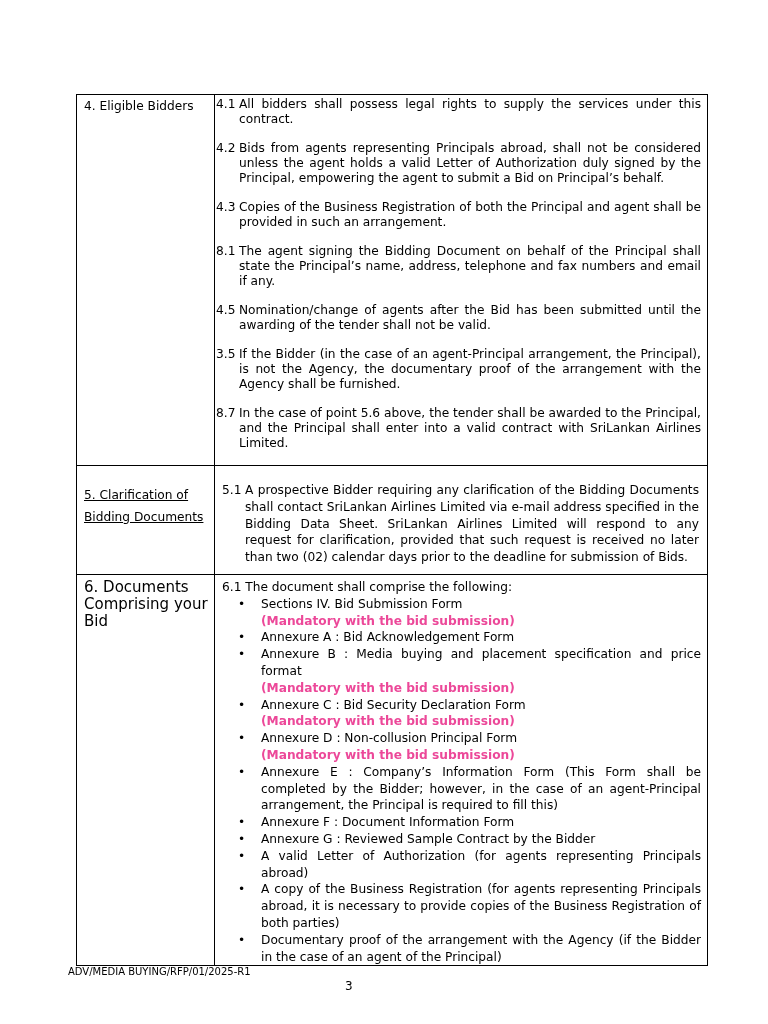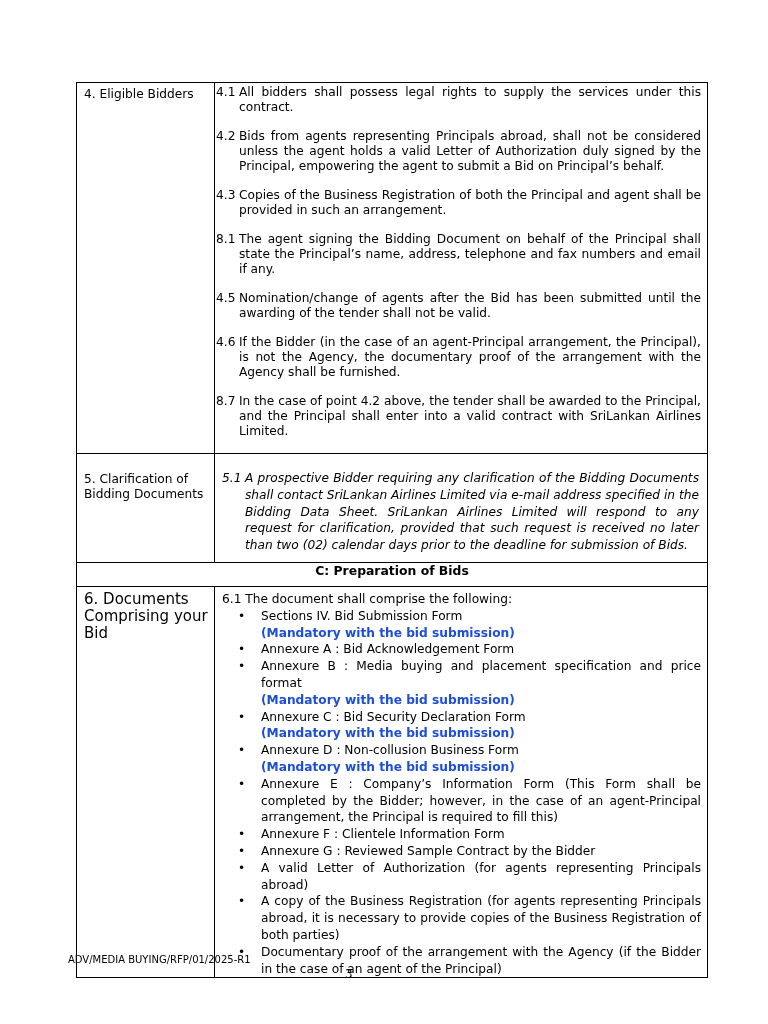--- a/index.html
+++ b/index.html
@@ -1,37 +1,37 @@
 <!DOCTYPE html>
 <html><head>
 <meta charset="utf-8">
 <style>
   html, body { margin: 0; padding: 0; background: #ffffff; }
   body { width: 768px; height: 1024px; position: relative; overflow: hidden;
          font-family: "DejaVu Sans", sans-serif; color: #000; }
-  .page { position: absolute; left: 0; top: 0; width: 768px; height: 724px; }
+  .page { position: absolute; left: 0; top: 12px; width: 768px; height: 724px; }
   table.clauses { position: absolute; left: 76px; top: 82px; width: 632px;
                   border-collapse: collapse; table-layout: fixed; }
   table.clauses td { border: 1.5px solid #000; vertical-align: top; padding: 0; }
   .col-left { width: 138px; }
   .left-cell { font-size: 12.2px; line-height: 16.5px; padding: 3px 0 0 7px !important; }
   .right-cell { font-size: 12.2px; line-height: 15px; padding: 2px 6px 0 1px !important; }
   .clause { display: flex; text-align: justify; margin-bottom: 14px; }
   .clause .num { flex: 0 0 23px; }
   .clause .txt { flex: 1; }
   .sec5-right { padding: 16px 8px 0 7px !important; line-height: 16.8px; }
-  .sec5-left { padding: 18px 0 0 7px !important; line-height: 15px; }
+  .sec5-left { padding: 18px 0 0 7px !important; line-height: 22px; text-decoration: underline; }
   .section-header { text-align: center; font-weight: bold; font-size: 12.4px;
                     height: 22px; line-height: 14px; padding: 1px 0 0 0 !important; }
   .sec6-right { padding: 4px 6px 0 7px !important; line-height: 16.8px; font-size: 12.2px; }
   .sec6-left { padding: 4px 0 0 7px !important; line-height: 16.8px; font-size: 15px; }
   ul.docs { list-style: none; margin: 0; padding: 0; }
   ul.docs li { position: relative; padding-left: 39px; text-align: justify; }
   ul.docs li .bullet { position: absolute; left: 16px; top: 0; }
-  .mandatory { color: #1d4ed8; font-weight: bold; display: block; }
+  .mandatory { color: #ec4899; font-weight: bold; display: block; }
   .footer-ref { position: absolute; left: 68px; top: 954px; font-size: 10px; }
   .page-num { position: absolute; left: 345px; top: 967px; font-size: 12px; }
 </style>
 </head>
 <body>
 
 <div class="page">
   <table class="clauses">
     <colgroup>
         <col class="col-left">
@@ -58,47 +58,42 @@
         </div>
         <div class="clause">
           <span class="num">8.1</span>
           <span class="txt">The agent signing the Bidding Document on behalf of the Principal shall state the Principal’s name, address, telephone and fax numbers and email if any.</span>
         </div>
         <div class="clause">
           <span class="num">4.5</span>
           <span class="txt">Nomination/change of agents after the Bid has been submitted until the awarding of the tender shall not be valid.</span>
         </div>
         <div class="clause">
-          <span class="num">4.6</span>
+          <span class="num">3.5</span>
           <span class="txt">If the Bidder (in the case of an agent-Principal arrangement, the Principal), is not the Agency, the documentary proof of the arrangement with the Agency shall be furnished.</span>
         </div>
         <div class="clause">
           <span class="num">8.7</span>
-          <span class="txt">In the case of point 4.2 above, the tender shall be awarded to the Principal, and the Principal shall enter into a valid contract with SriLankan Airlines Limited.</span>
+          <span class="txt">In the case of point 5.6 above, the tender shall be awarded to the Principal, and the Principal shall enter into a valid contract with SriLankan Airlines Limited.</span>
         </div>
       </td>
     </tr>
 
     <tr>
       <td class="left-cell sec5-left">
         <span>5. Clarification of Bidding Documents</span>
       </td>
       <td class="right-cell sec5-right" style="height:92px;">
-        <div class="clause" style="margin-bottom:0;font-style:italic;">
+        <div class="clause" style="margin-bottom:0;">
           <span class="num">5.1</span>
           <span class="txt">A prospective Bidder requiring any clarification of the Bidding Documents shall contact SriLankan Airlines Limited via e-mail address specified in the Bidding Data Sheet. SriLankan Airlines Limited will respond to any request for clarification, provided that such request is received no later than two (02) calendar days prior to the deadline for submission of Bids.</span>
         </div>
       </td>
     </tr>
 
-    <tr>
-      <td colspan="2" class="section-header">
-        <span>C: Preparation  of Bids</span>
-      </td>
-    </tr>
 
     <tr>
       <td class="sec6-left">
         <span>6. Documents Comprising your Bid</span>
       </td>
       <td class="sec6-right" style="height:362px;margin-top:42px;">
         <div>6.1 The document shall comprise the following:</div>
         <ul class="docs">
           <li>
             <span class="bullet">•</span>
@@ -114,30 +109,30 @@
             <span>Annexure B : Media buying and placement specification and price format</span>
             <span class="mandatory">(Mandatory with the bid submission)</span>
           </li>
           <li>
             <span class="bullet">•</span>
             <span>Annexure C : Bid Security Declaration Form</span>
             <span class="mandatory">(Mandatory with the bid submission)</span>
           </li>
           <li>
             <span class="bullet">•</span>
-            <span>Annexure D : Non-collusion Business Form</span>
+            <span>Annexure D : Non-collusion Principal Form</span>
             <span class="mandatory">(Mandatory with the bid submission)</span>
           </li>
           <li>
             <span class="bullet">•</span>
             <span>Annexure E : Company’s Information Form (This Form shall be completed by the Bidder; however, in the case of an agent-Principal arrangement, the Principal is required to fill this)</span>
           </li>
           <li>
             <span class="bullet">•</span>
-            <span>Annexure F : Clientele Information Form</span>
+            <span>Annexure F : Document Information Form</span>
           </li>
           <li>
             <span class="bullet">•</span>
             <span>Annexure G : Reviewed Sample Contract by the Bidder</span>
           </li>
           <li>
             <span class="bullet">•</span>
             <span>A valid Letter of Authorization (for agents representing Principals abroad)</span>
           </li>
           <li>

